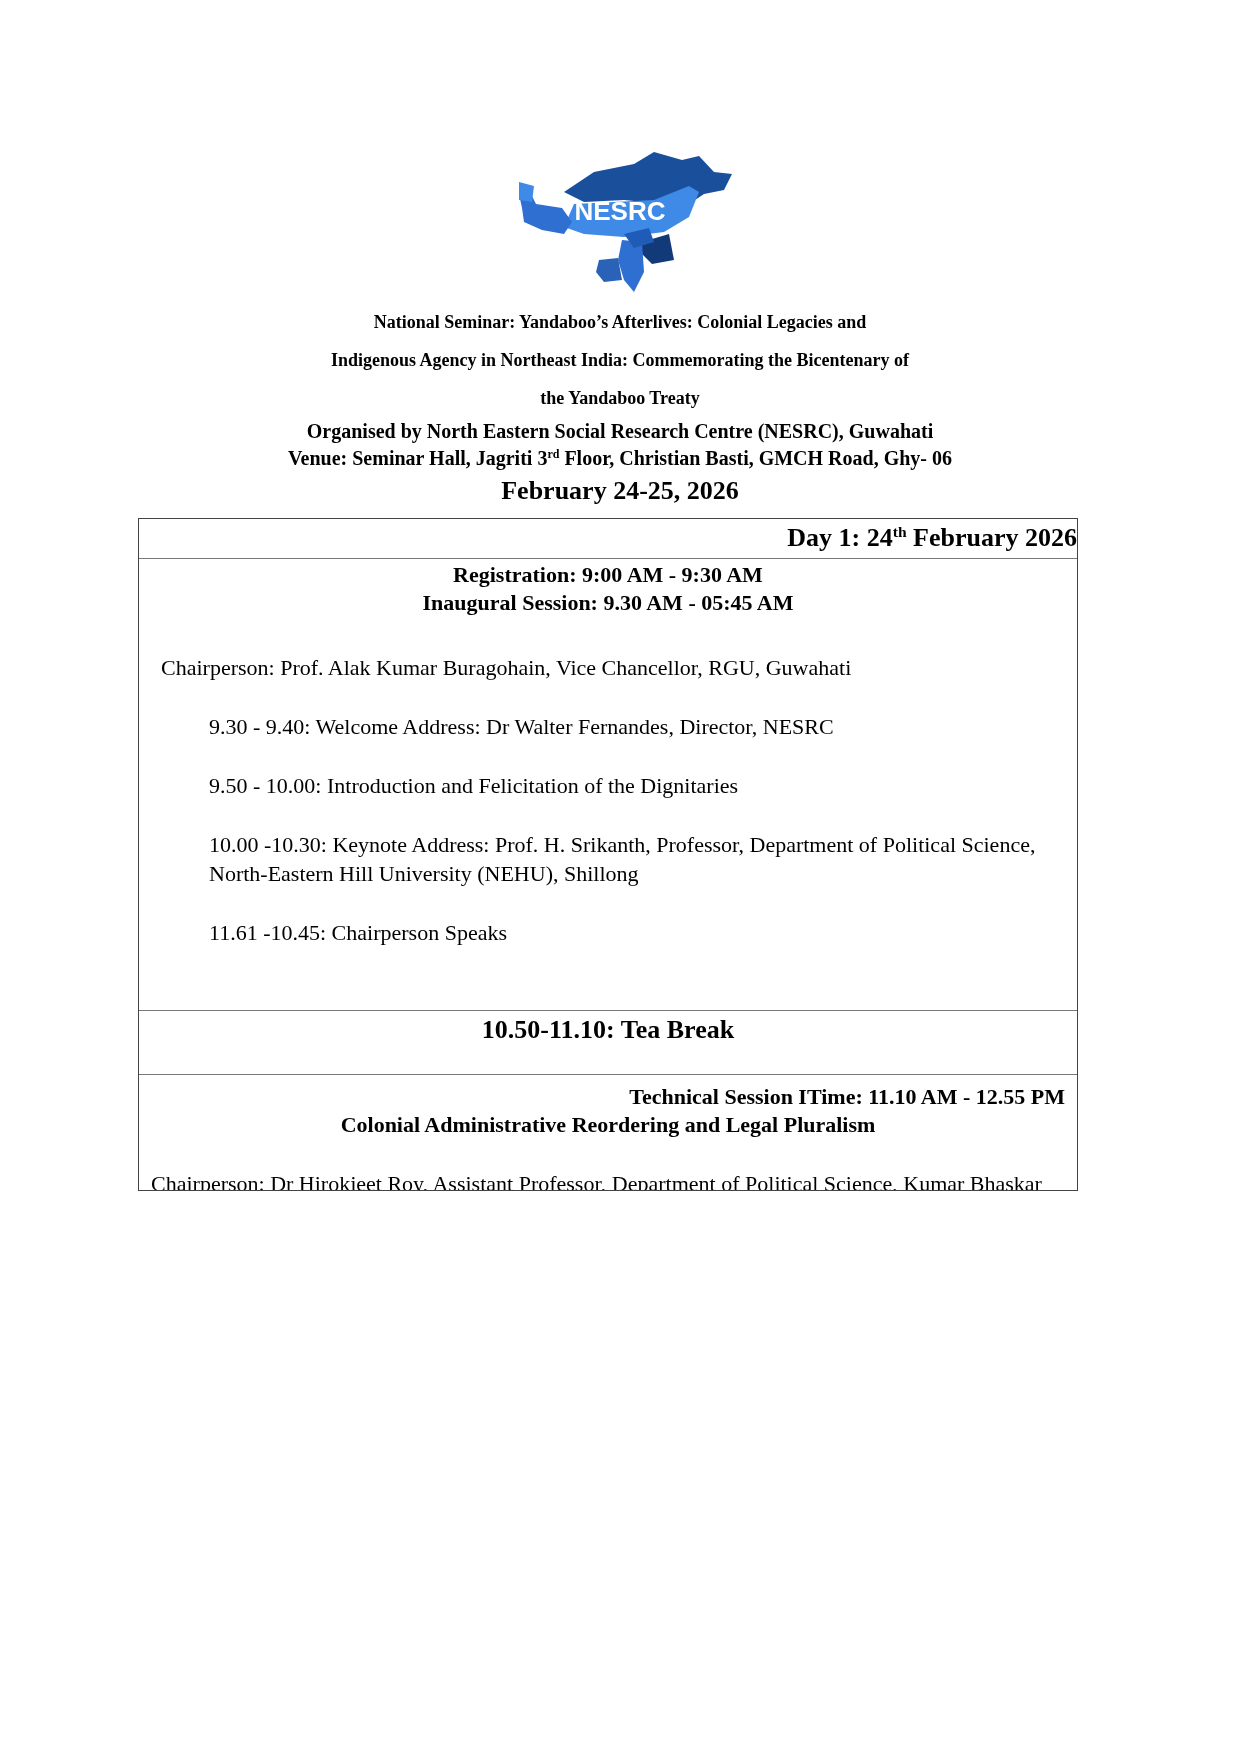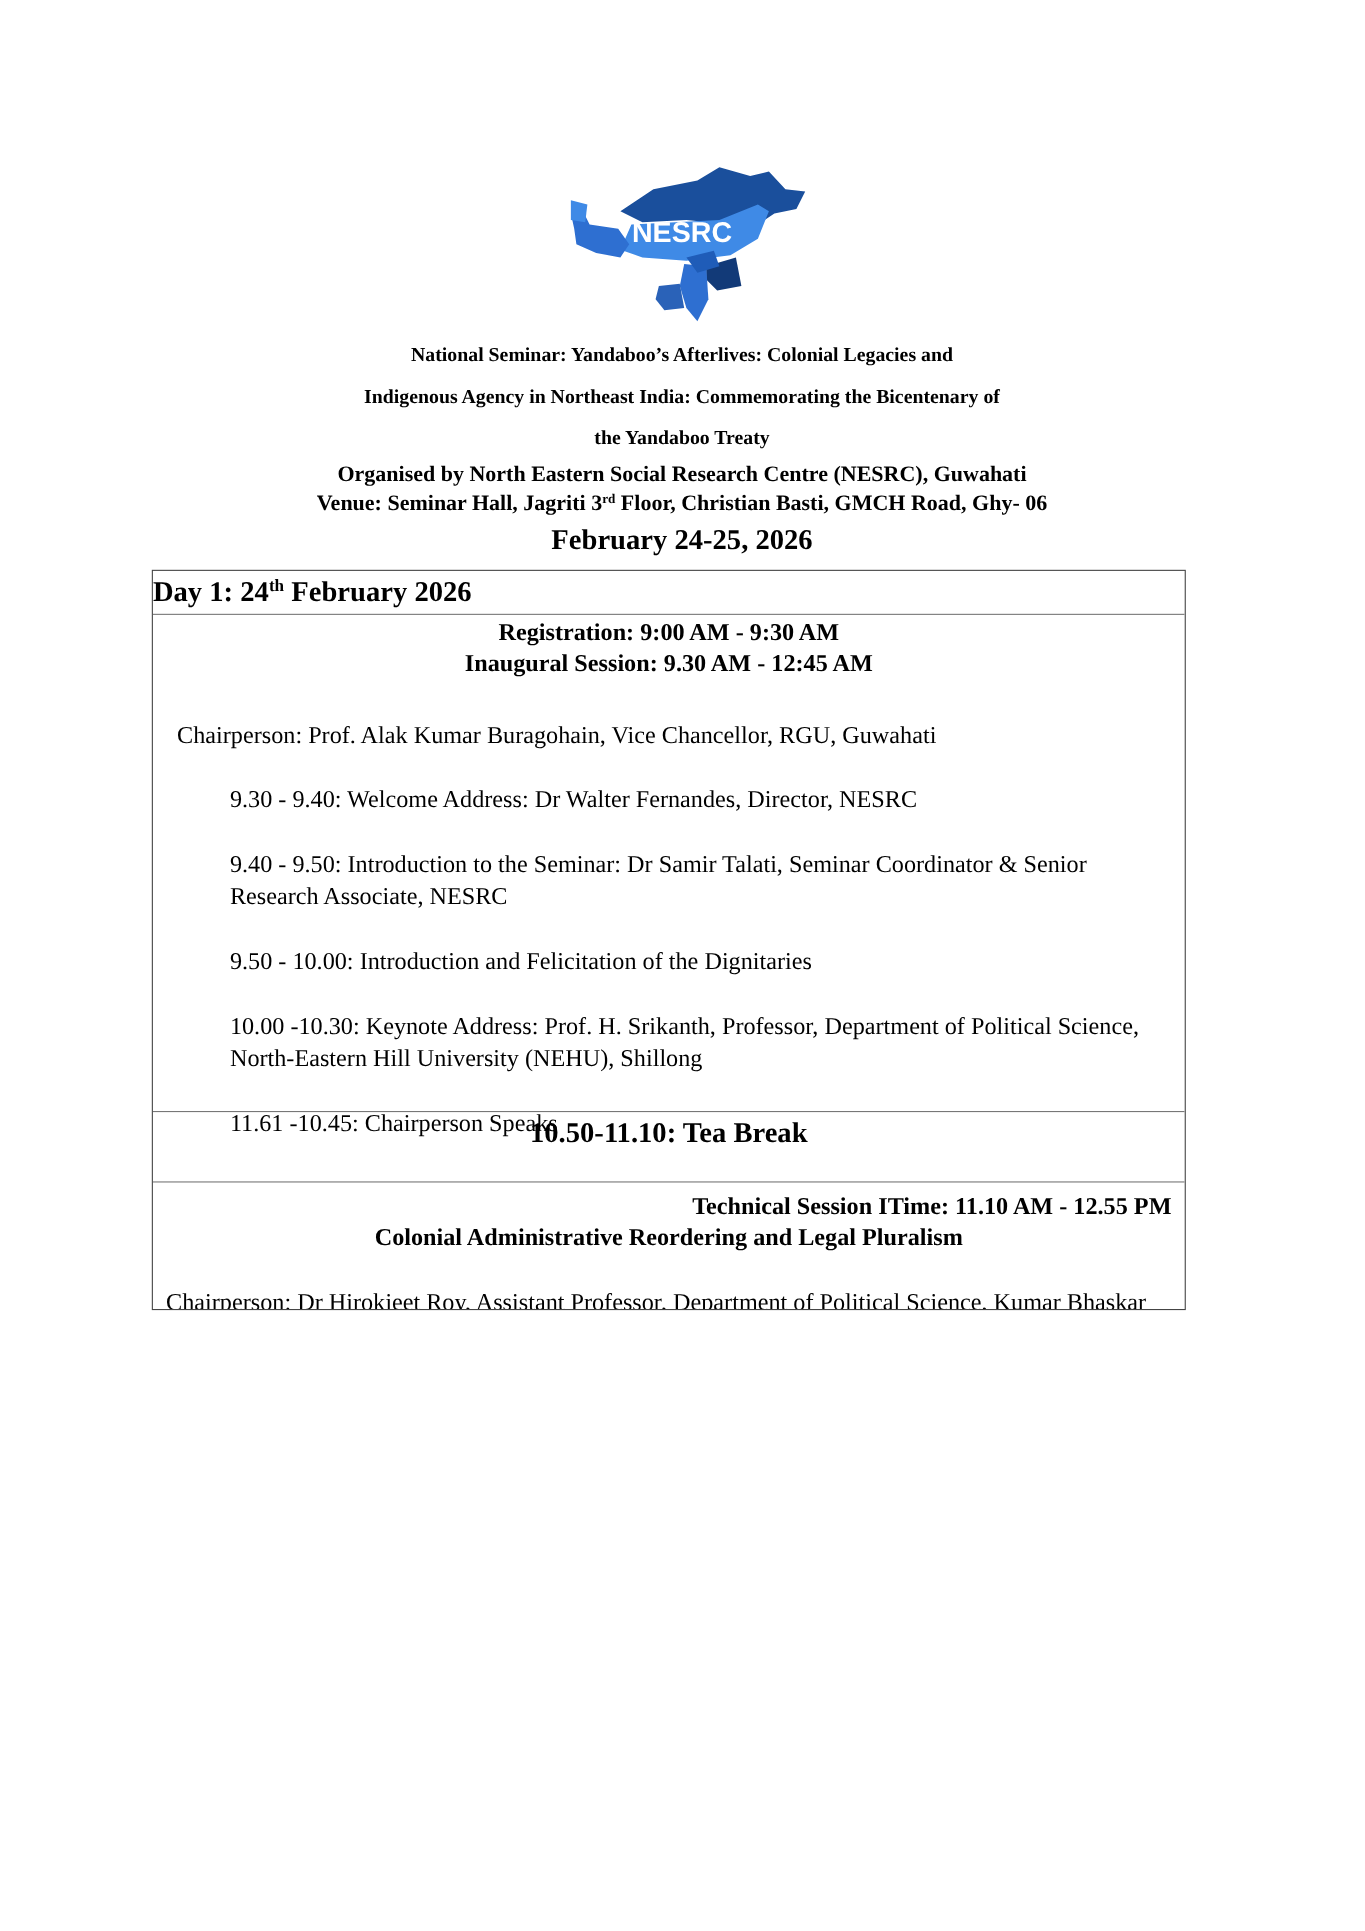--- a/index.html
+++ b/index.html
@@ -9,21 +9,21 @@
   .title { position: absolute; left: 140px; width: 960px; text-align: center; font-weight: bold; }
   .t1 { top: 303px; font-size: 18px; line-height: 38px; }
   .t-org { top: 418px; font-size: 20px; line-height: 27px; }
   .t-venue { top: 445px; font-size: 20px; line-height: 27px; }
   .t-date { top: 475px; font-size: 26px; line-height: 32px; }
   sup { font-size: 0.6em; vertical-align: 0.55em; line-height: 0; margin-top: 36px; }
 
   .table { position: absolute; left: 138px; top: 518px; width: 940px; border: 1.5px solid #444; box-sizing: border-box; height: 673px; overflow: hidden; }
   .row { border-bottom: 1.5px solid #777; }
   .row:last-child { border-bottom: none; }
-  .day-head { text-align: left; font-weight: bold; font-size: 26px; line-height: 38px; padding-top: 0; height: 39px; }
+  .day-head { text-align: right; font-weight: bold; font-size: 26px; line-height: 38px; padding-top: 0; height: 39px; }
   .center-bold { text-align: center; font-weight: bold; font-size: 22px; line-height: 28px; }
   .body-text { font-size: 22px; line-height: 29px; }
   .inaug { padding-top: 40px; padding-bottom: 24px; height: 452px; box-sizing: border-box; position:relative;}
   .inaug .hd { margin-top: -38px; }
   .chair1 { margin: 36px 0 0 22px; }
   .item { margin-left: 70px; margin-right: 12px; margin-top: 30px; }
   .tea { height: 63px; text-align: center; font-weight: bold; font-size: 26px; line-height: 38px; }
   .tech { padding: 0 12px 0 12px; }
   .tech-head { display: flex; justify-content: flex-end; font-weight: bold; font-size: 22px; line-height: 28px; padding-top: 8px; }
   .tech-sub { text-align: center; font-weight: bold; font-size: 22px; line-height: 28px; }
@@ -54,25 +54,24 @@
 <div class="title t-org">Organised by North Eastern Social Research Centre (NESRC), Guwahati</div>
 <div class="title t-venue"><span>Venue: Seminar Hall, Jagriti 3</span><sup>rd</sup><span> Floor, Christian Basti, GMCH Road, Ghy- 06</span></div>
 <div class="title t-date">February 24-25, 2026</div>
 
 <div class="table">
   <div class="row day-head"><span>Day 1: 24</span><sup>th</sup><span> February 2026</span></div>
 
   <div class="row inaug">
     <div class="hd">
       <div class="center-bold">Registration: 9:00 AM - 9:30 AM</div>
-      <div class="center-bold">Inaugural Session: 9.30 AM - 12:45 AM</div>
+      <div class="center-bold">Inaugural Session: 9.30 AM - 05:45 AM</div>
     </div>
     <div class="body-text chair1">Chairperson: Prof. Alak Kumar Buragohain, Vice Chancellor, RGU, Guwahati</div>
     <div class="body-text item">9.30 - 9.40: Welcome Address: Dr Walter Fernandes, Director, NESRC</div>
-    <div class="body-text item">9.40 - 9.50: Introduction to the Seminar: Dr Samir Talati, Seminar Coordinator &amp; Senior Research Associate, NESRC</div>
     <div class="body-text item">9.50 - 10.00: Introduction and Felicitation of the Dignitaries</div>
     <div class="body-text item">10.00 -10.30: Keynote Address: Prof. H. Srikanth, Professor, Department of Political Science, North-Eastern Hill University (NEHU), Shillong</div>
     <div class="body-text item">11.61 -10.45: Chairperson Speaks</div>
   </div>
 
   <div class="row tea">10.50-11.10: Tea Break</div>
 
   <div class="row tech">
     <div class="tech-head">
       <span>Technical Session I</span>

